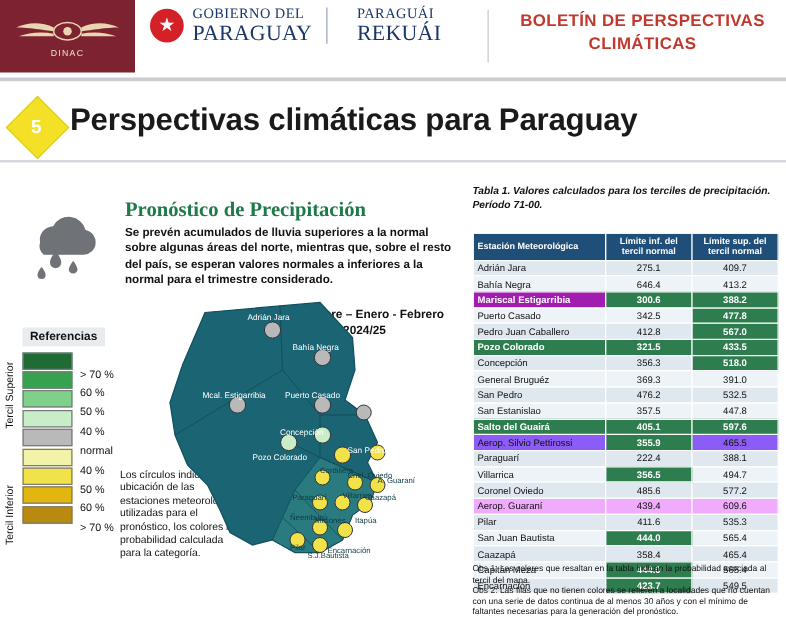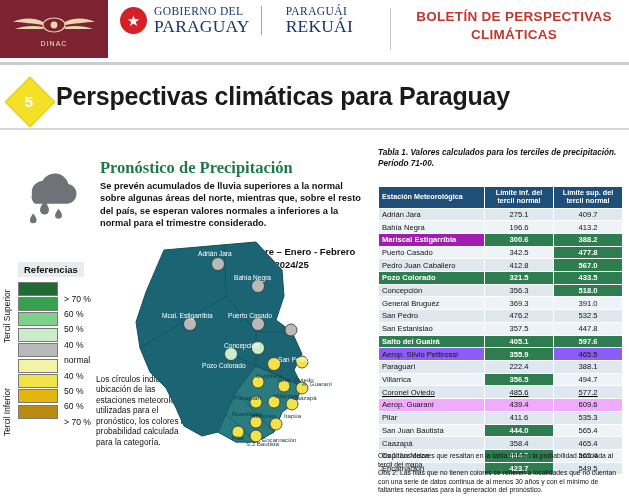--- a/index.html
+++ b/index.html
@@ -253,21 +253,21 @@
       </tr>
     </thead>
     <tbody id="tbl-body">
         <tr style="background: rgb(223, 231, 239);">
           <td>Adrián Jara</td>
           <td class="num">275.1</td>
           <td class="num">409.7</td>
         </tr>
         <tr style="background: rgb(238, 243, 247);">
           <td>Bahía Negra</td>
-          <td class="num">196.6</td>
+          <td class="num">646.4</td>
           <td class="num">413.2</td>
         </tr>
         <tr style="background: rgb(223, 231, 239);">
           <td style="background: #a21caf; color: rgb(255, 255, 255); font-weight: bold;">Mariscal Estigarribia</td>
           <td class="num" style="background: rgb(46, 125, 79); color: rgb(255, 255, 255); font-weight: bold;">300.6</td>
           <td class="num" style="background: rgb(46, 125, 79); color: rgb(255, 255, 255); font-weight: bold;">388.2</td>
         </tr>
         <tr style="background: rgb(238, 243, 247);">
           <td>Puerto Casado</td>
           <td class="num">342.5</td>
@@ -316,21 +316,21 @@
         <tr style="background: rgb(223, 231, 239);">
           <td>Paraguarí</td>
           <td class="num">222.4</td>
           <td class="num">388.1</td>
         </tr>
         <tr style="background: rgb(238, 243, 247);">
           <td>Villarrica</td>
           <td class="num" style="background: rgb(46, 125, 79); color: rgb(255, 255, 255); font-weight: bold;">356.5</td>
           <td class="num">494.7</td>
         </tr>
-        <tr style="background: rgb(223, 231, 239); text-decoration: underline;">
+        <tr style="background: rgb(223, 231, 239);">
           <td>Coronel Oviedo</td>
           <td class="num">485.6</td>
           <td class="num">577.2</td>
         </tr>
         <tr style="background: #f0abfc;">
           <td>Aerop. Guaraní</td>
           <td class="num">439.4</td>
           <td class="num">609.6</td>
         </tr>
         <tr style="background: rgb(223, 231, 239);">

